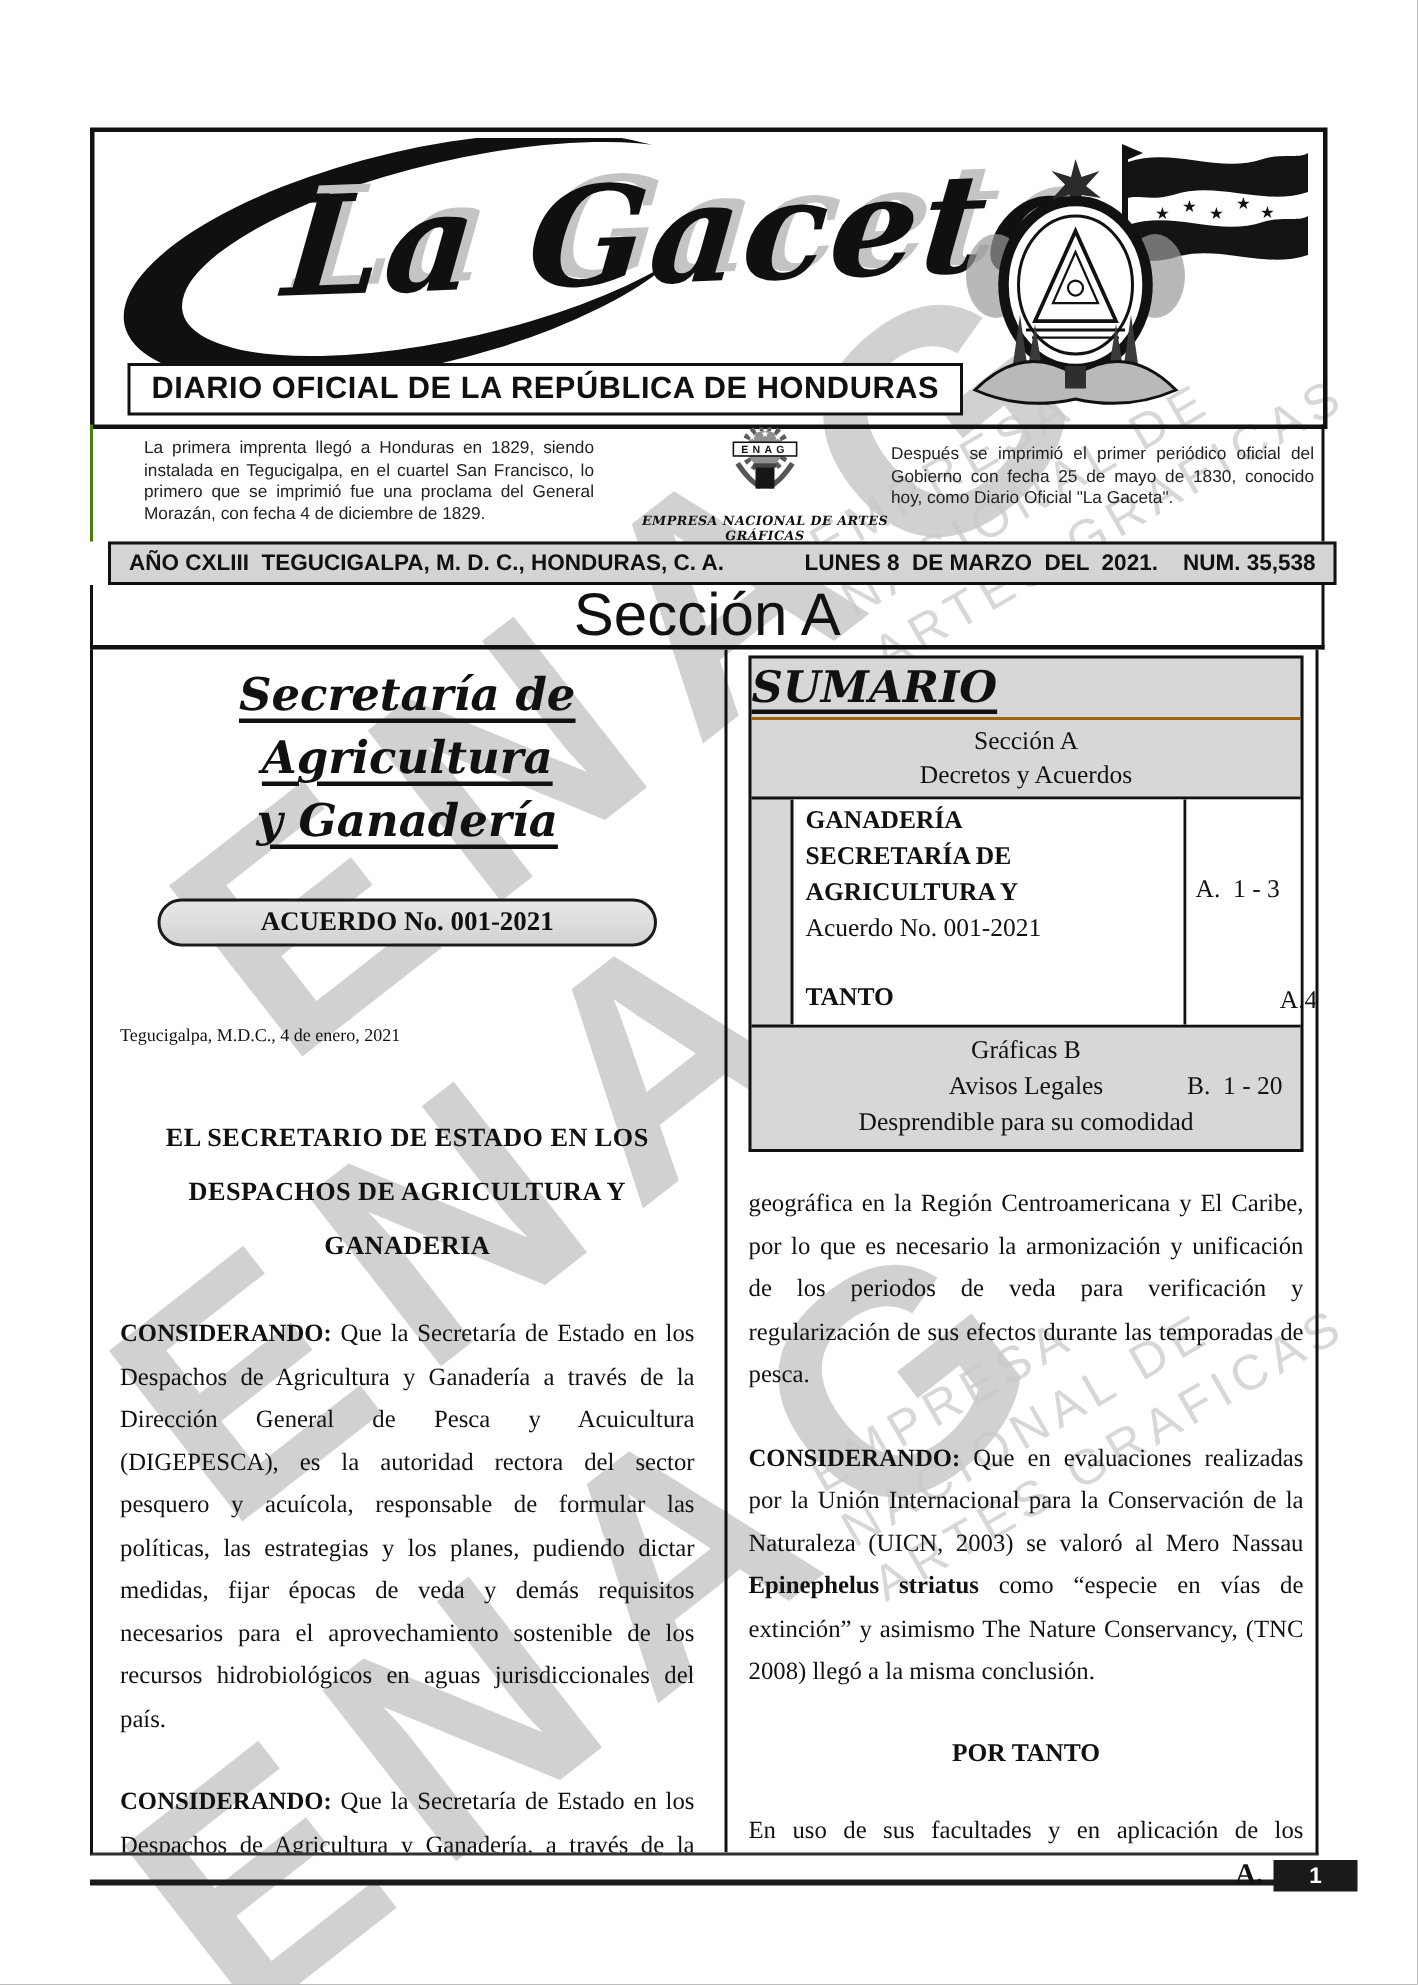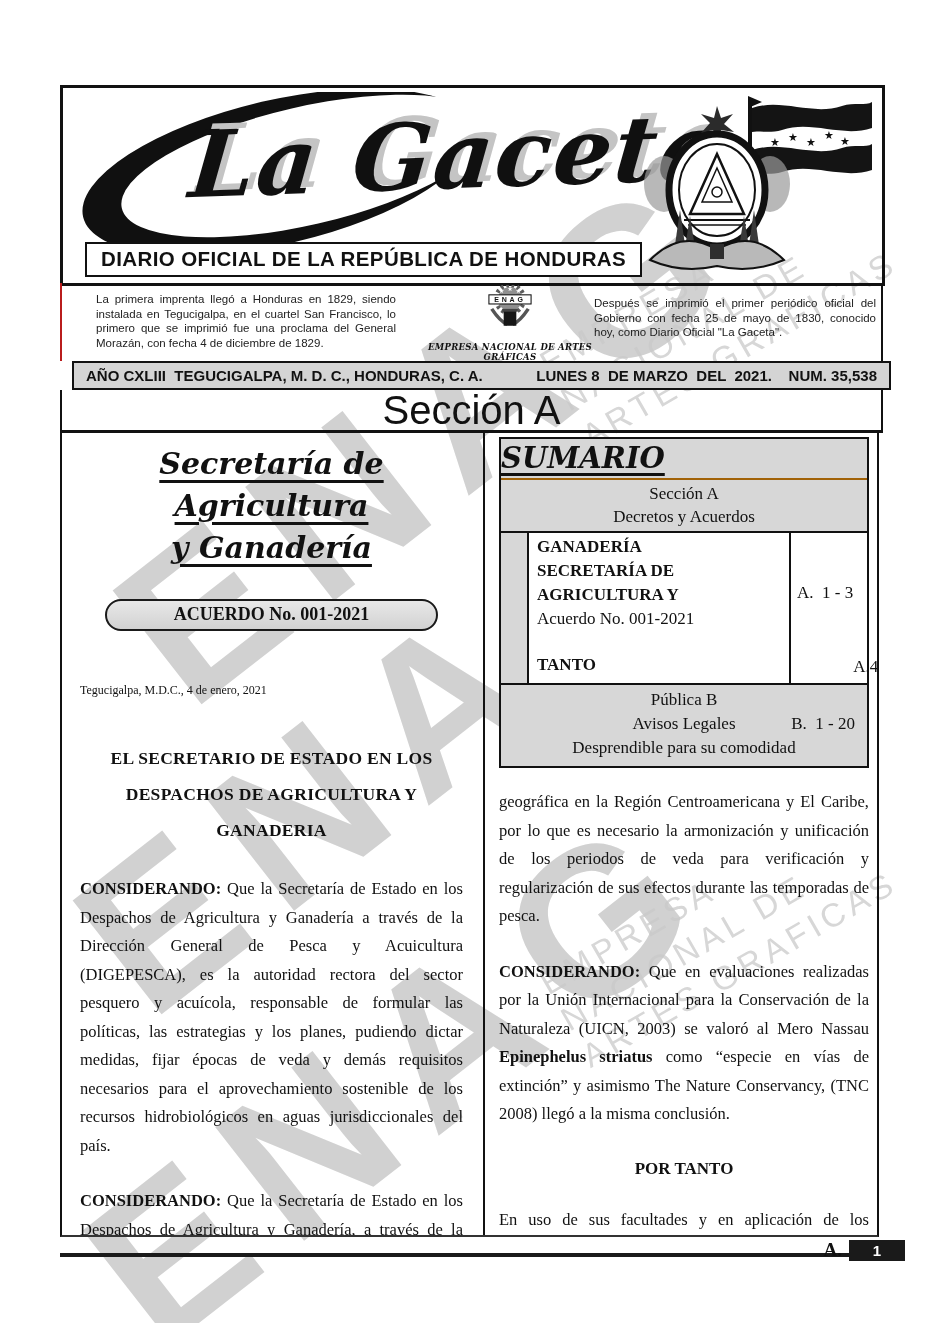--- a/index.html
+++ b/index.html
@@ -21,21 +21,21 @@
                font-style:italic;font-weight:bold;font-size:92px;letter-spacing:2px;
                transform:skewX(-7deg) rotate(-2deg);color:#101010;
                text-shadow:8px -6px 0 #c4c4c4;white-space:nowrap;}
   .diario-box{position:absolute;left:22px;bottom:6px;border:2px solid #111;background:#fff;
               padding:3px 14px 4px;font-family:"Liberation Sans",sans-serif;font-weight:bold;
               font-size:20.5px;letter-spacing:.4px;white-space:nowrap;}
   .coat{position:absolute;right:8px;top:4px;width:242px;height:200px;}
 
   
   .info-row{position:absolute;left:60px;top:283px;width:819px;height:78px;
-            border-left:2px solid #b91c1c;border-right:2px solid #111;z-index:2;}
+            border-left:2px solid #4d7c0f;border-right:2px solid #111;z-index:2;}
   .note{position:absolute;font-family:"Liberation Sans",sans-serif;font-size:11.5px;
         line-height:14.5px;text-align:justify;color:#222;}
   .note-left{left:34px;top:9px;width:300px;}
   .note-right{left:532px;top:13px;width:282px;}
   .enag-center{position:absolute;left:338px;top:2px;width:220px;text-align:center;}
   .enag-caption{font-family:"DejaVu Serif",serif;font-style:italic;font-weight:bold;
                 font-size:8.5px;letter-spacing:.3px;margin-top:1px;}
   .enag-abbr{font-family:"DejaVu Serif",serif;font-style:italic;font-weight:bold;font-size:8.5px;}
 
   
@@ -234,21 +234,21 @@
           </div>
           <div class="entry-pages">
             <span class="pg1">A.  1 - 3</span>
             <span class="pg2">
               <span>A.</span>
               <span>4</span>
             </span>
           </div>
         </div>
         <div class="sum-secb">
-          <div>Pública B</div>
+          <div>Gráficas B</div>
           <div class="secb-row">
             <span>Avisos Legales</span>
             <span class="secb-pages">B.  1 - 20</span>
           </div>
           <div>Desprendible para su comodidad</div>
         </div>
       </div>
 
       <p class="body-par" style="margin-top:20px;">geográfica en la Región Centroamericana y El Caribe, por lo que es necesario la armonización y unificación de los periodos de veda para verificación y regularización de sus efectos durante las temporadas de pesca.</p>
       <p class="body-par"><span class="lead">CONSIDERANDO:</span><span> Que en evaluaciones realizadas por la Unión Internacional para la Conservación de la Naturaleza (UICN, 2003) se valoró al Mero Nassau </span><span class="b">Epinephelus striatus</span><span> como “especie en vías de extinción” y asimismo The Nature Conservancy, (TNC 2008) llegó a la misma conclusión.</span></p>

